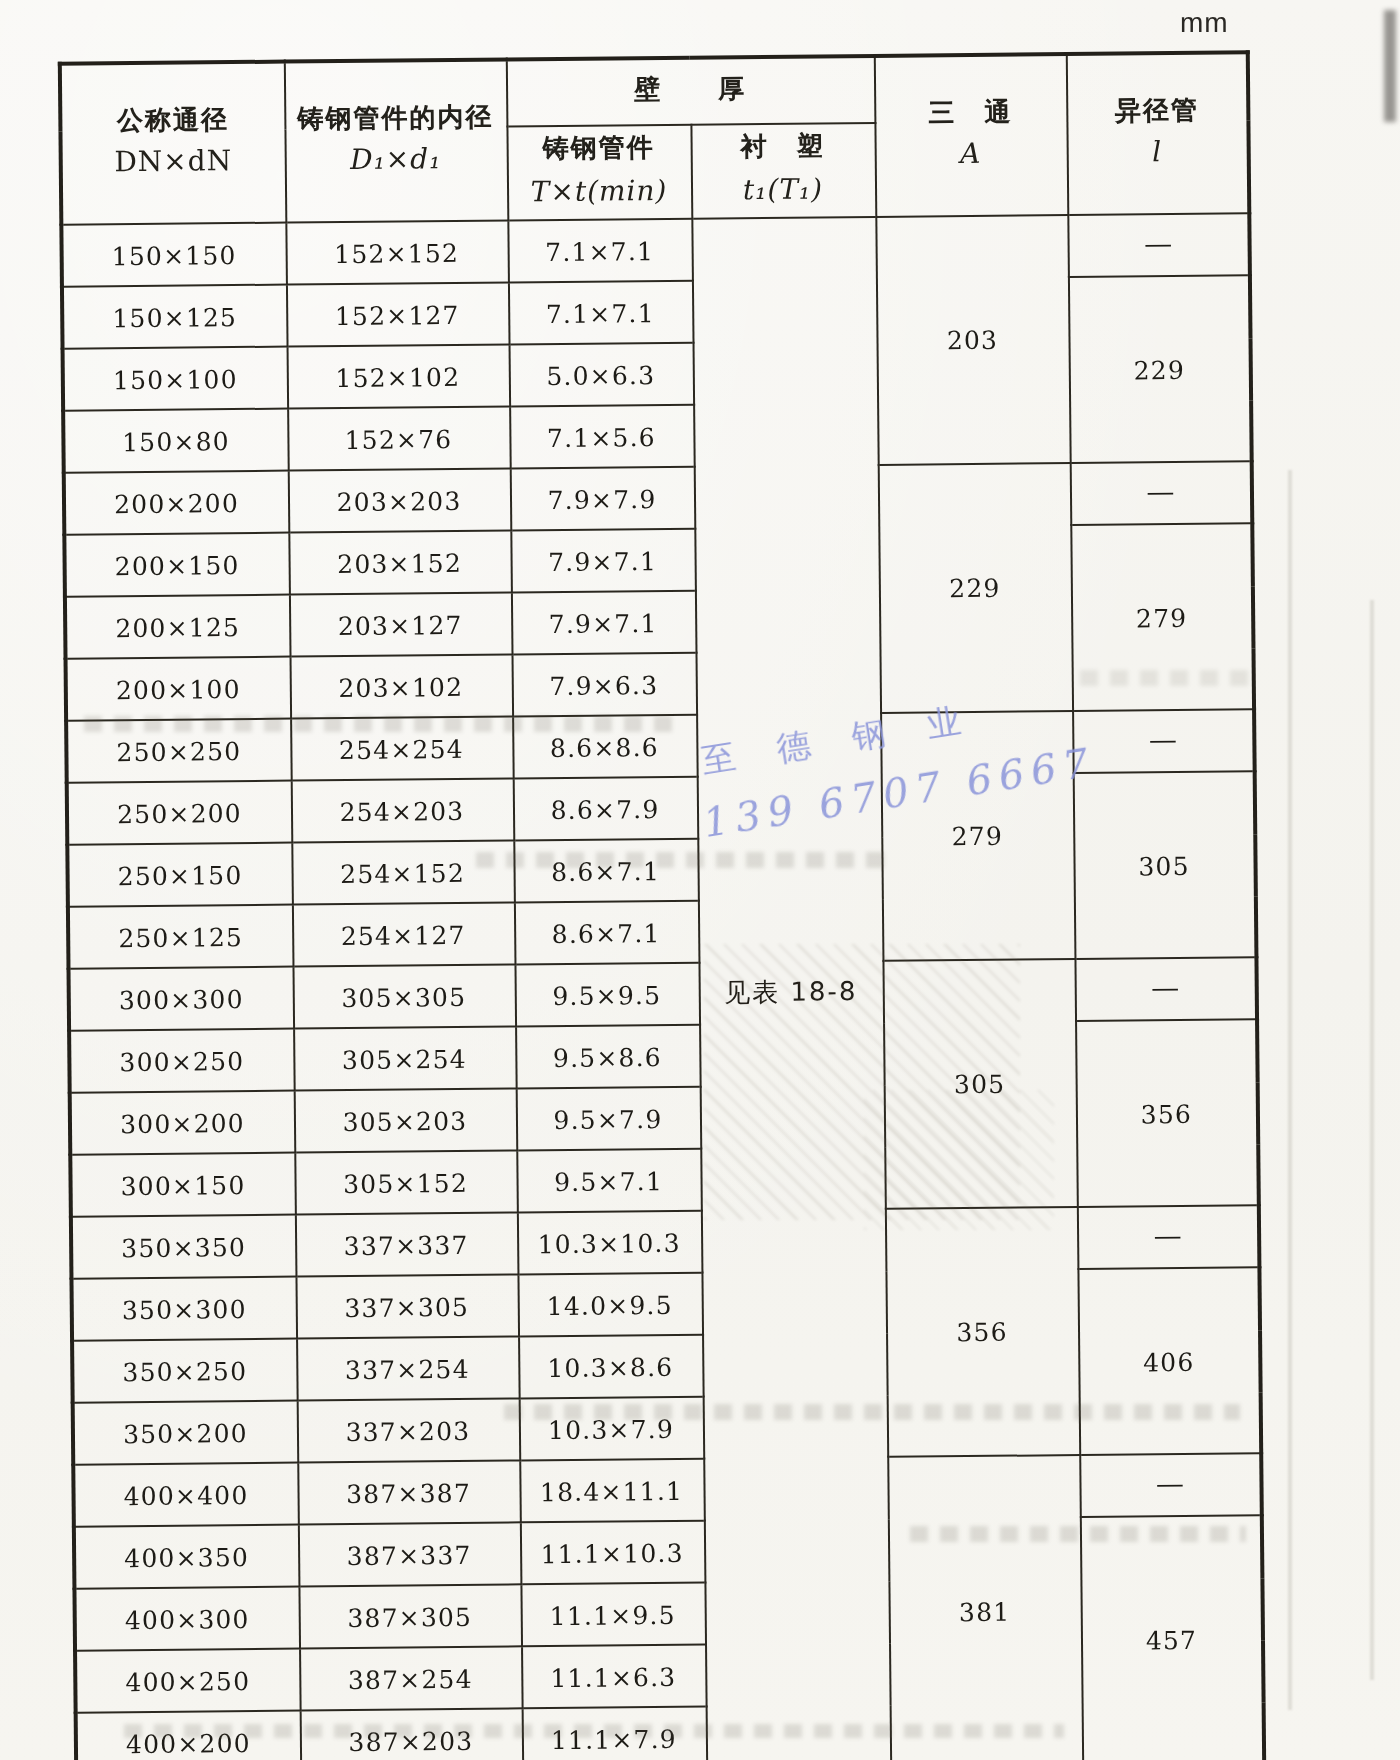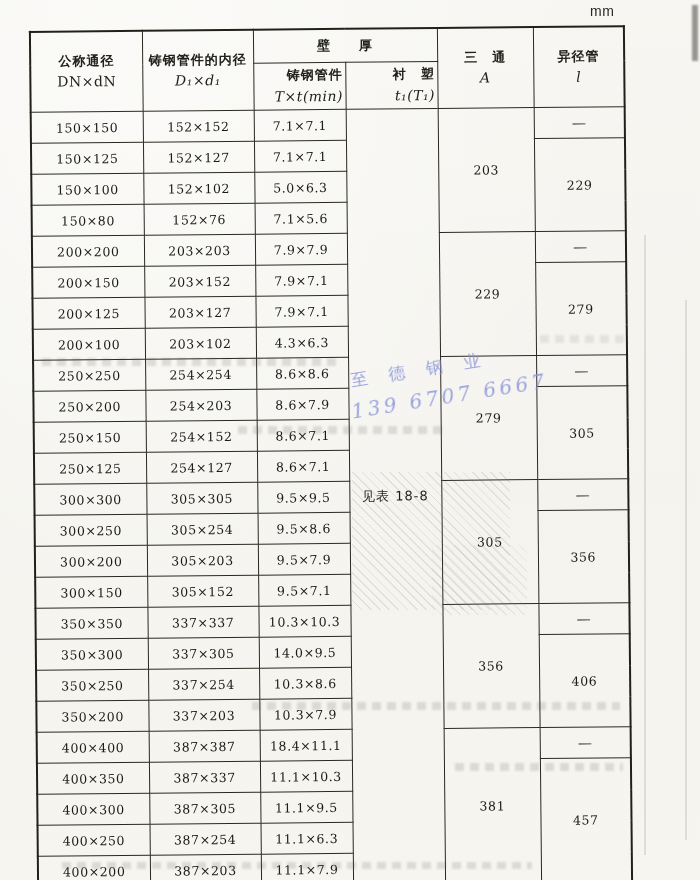--- a/index.html
+++ b/index.html
@@ -46,21 +46,21 @@
     font-size:13px; font-weight:bold; color:#23211b;
     line-height:1.55; letter-spacing:1px;
   }
   .hdr-sym{
     font-family:"DejaVu Serif", serif; font-style:italic;
     font-size:14px; font-weight:normal; color:#23211b; line-height:1.5;
     letter-spacing:.5px;
   }
   .hdr-sym.upright{ font-style:normal; font-family:"DejaVu Serif", serif; }
   tr.hrow1 th{ height:32px; }
-  tr.hrow2 th{ height:46px;text-align:right; }
+  tr.hrow2 th{ height:46px; }
   td.val{
     height:30px;
     font-family:"DejaVu Serif", serif;
     font-size:12.5px; color:#1d1b16; letter-spacing:.6px;
   }
   td.dash{ font-size:14px; letter-spacing:0; }
   td.lining{
     font-size:13px; color:#201d17; letter-spacing:1px;
     font-weight:bold;
   }
@@ -190,21 +190,21 @@
           <td class="val" rowspan="3">279</td>
         </tr>
         <tr>
           <td class="val">200×125</td>
           <td class="val">203×127</td>
           <td class="val">7.9×7.1</td>
         </tr>
         <tr>
           <td class="val">200×100</td>
           <td class="val">203×102</td>
-          <td class="val">4.3×6.3</td>
+          <td class="val">7.9×6.3</td>
         </tr>
 
         <tr>
           <td class="val">250×250</td>
           <td class="val">254×254</td>
           <td class="val">8.6×8.6</td>
           <td class="val" rowspan="4">279</td>
           <td class="val dash">—</td>
         </tr>
         <tr>

